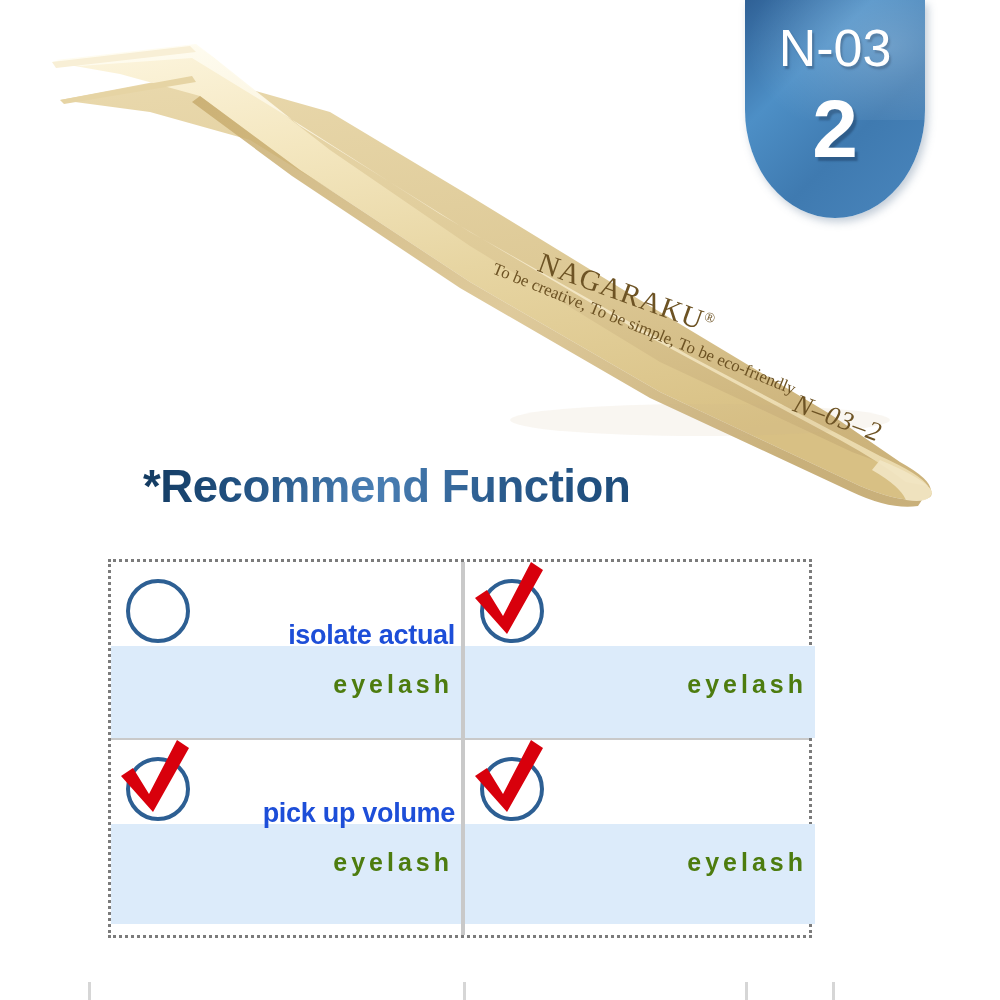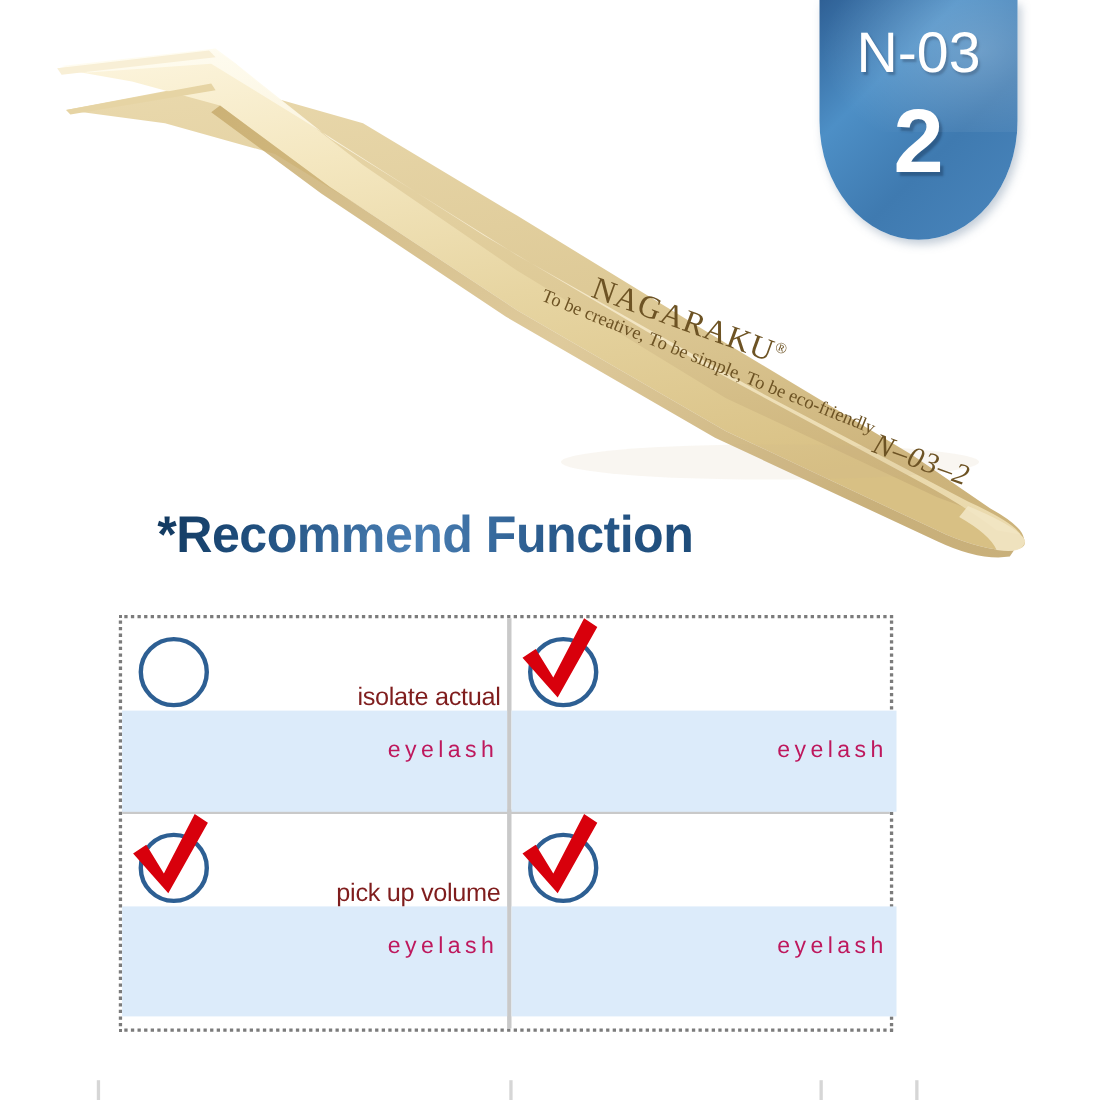--- a/index.html
+++ b/index.html
@@ -193,33 +193,33 @@
     top: 14px;
     width: 70px;
     height: 70px;
   }
   .mark svg { display: block; overflow: visible; }
 
   .cell-title {
     position: absolute;
     right: 6px;
     top: 58px;
-    font-size: 23px;
-    font-weight: 400;
-    color: #7f1d1d;
+    font-size: 27px;
+    font-weight: 700;
+    color: #1d4ed8;
     letter-spacing: -0.3px;
     white-space: nowrap;
   }
   .cell-sub {
     position: absolute;
     right: 8px;
     top: 108px;
-    font-size: 21px;
-    font-weight: 400;
-    color: #be185d;
+    font-size: 25px;
+    font-weight: 700;
+    color: #4d7c0f;
     letter-spacing: 4px;
     white-space: nowrap;
   }
 
   
   .tick {
     position: absolute;
     bottom: 0px;
     width: 3px;
     height: 18px;

